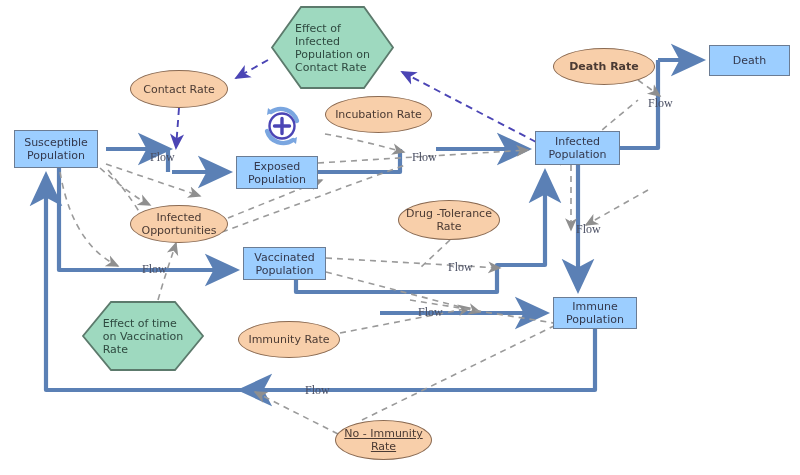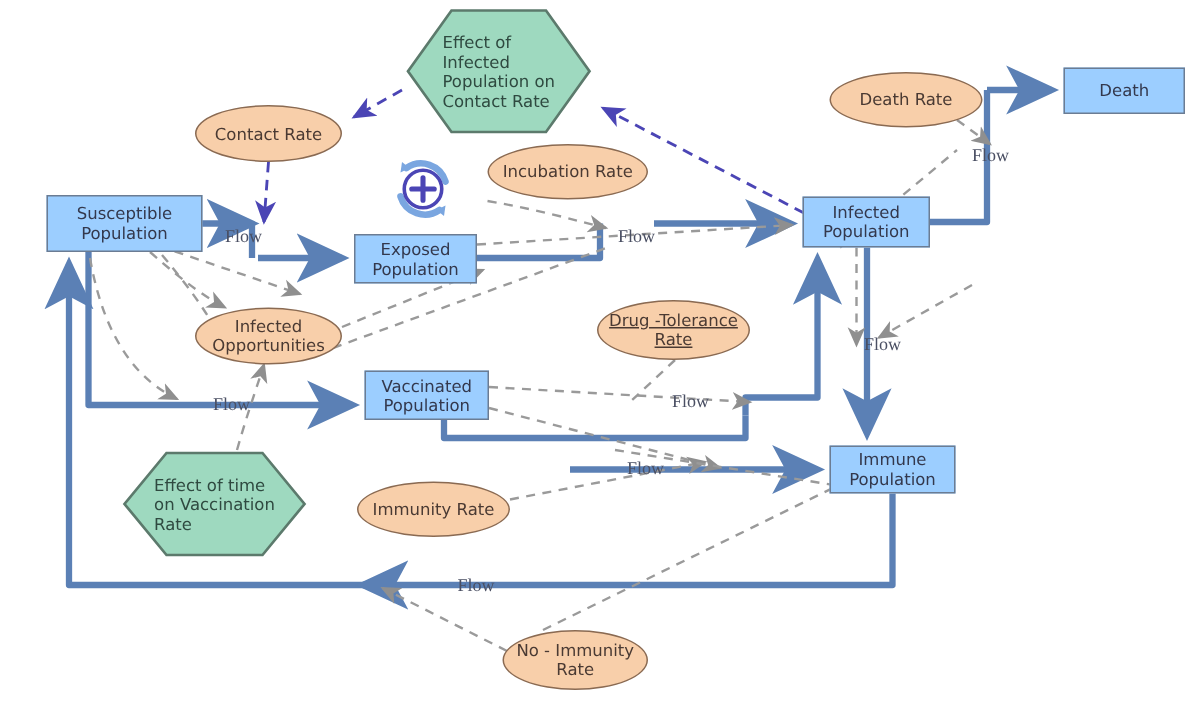--- a/index.html
+++ b/index.html
@@ -112,21 +112,21 @@
     </svg>
     <div class="hexlabel">
       <div>
         <div>Effect of time</div>
         <div>on Vaccination</div>
         <div>Rate</div>
       </div>
     </div>
   </div>
 
-  <div class="node stock" style="left:14px;top:130px;width:104px;height:38px;margin-left:17px;">
+  <div class="node stock" style="left:14px;top:130px;width:84px;height:38px;">
     <div>
       <div>Susceptible</div>
       <div>Population</div>
     </div>
   </div>
 
   <div class="node stock" style="left:236px;top:156px;width:82px;height:33px;">
     <div>
       <div>Exposed</div>
       <div>Population</div>
@@ -165,48 +165,48 @@
         <div>Contact Rate</div>
       </div>
   </div>
 
   <div class="node aux" style="left:325px;top:96px;width:107px;height:37px;">
     <div>
         <div>Incubation Rate</div>
       </div>
   </div>
 
-  <div class="node aux" style="left:553px;top:48px;width:102px;height:37px;">
+  <div class="node aux" style="left:553px;top:48px;width:102px;height:37px;font-weight:bold;">
     <div>
         <div>Death Rate</div>
       </div>
   </div>
 
 
   <div class="node aux" style="left:130px;top:205px;width:98px;height:38px;">
     <div>
       <div>Infected</div>
       <div>Opportunities</div>
     </div>
   </div>
 
-  <div class="node aux" style="left:398px;top:200px;width:102px;height:40px;text-decoration:underline;">
+  <div class="node aux" style="left:398px;top:200px;width:102px;height:40px;">
     <div>
       <div>Drug -Tolerance</div>
       <div>Rate</div>
     </div>
   </div>
 
   <div class="node aux" style="left:238px;top:321px;width:102px;height:37px;">
     <div>
         <div>Immunity Rate</div>
       </div>
   </div>
 
-  <div class="node aux" style="left:335px;top:420px;width:97px;height:40px;">
+  <div class="node aux" style="left:335px;top:420px;width:97px;height:40px;text-decoration:underline;">
     <div>
       <div>No - Immunity</div>
       <div>Rate</div>
     </div>
   </div>
 
   <div class="flowlabel" style="left:150px;top:150px;">Flow</div>
   <div class="flowlabel" style="left:412px;top:150px;">Flow</div>
   <div class="flowlabel" style="left:648px;top:96px;">Flow</div>
   <div class="flowlabel" style="left:576px;top:222px;">Flow</div>

